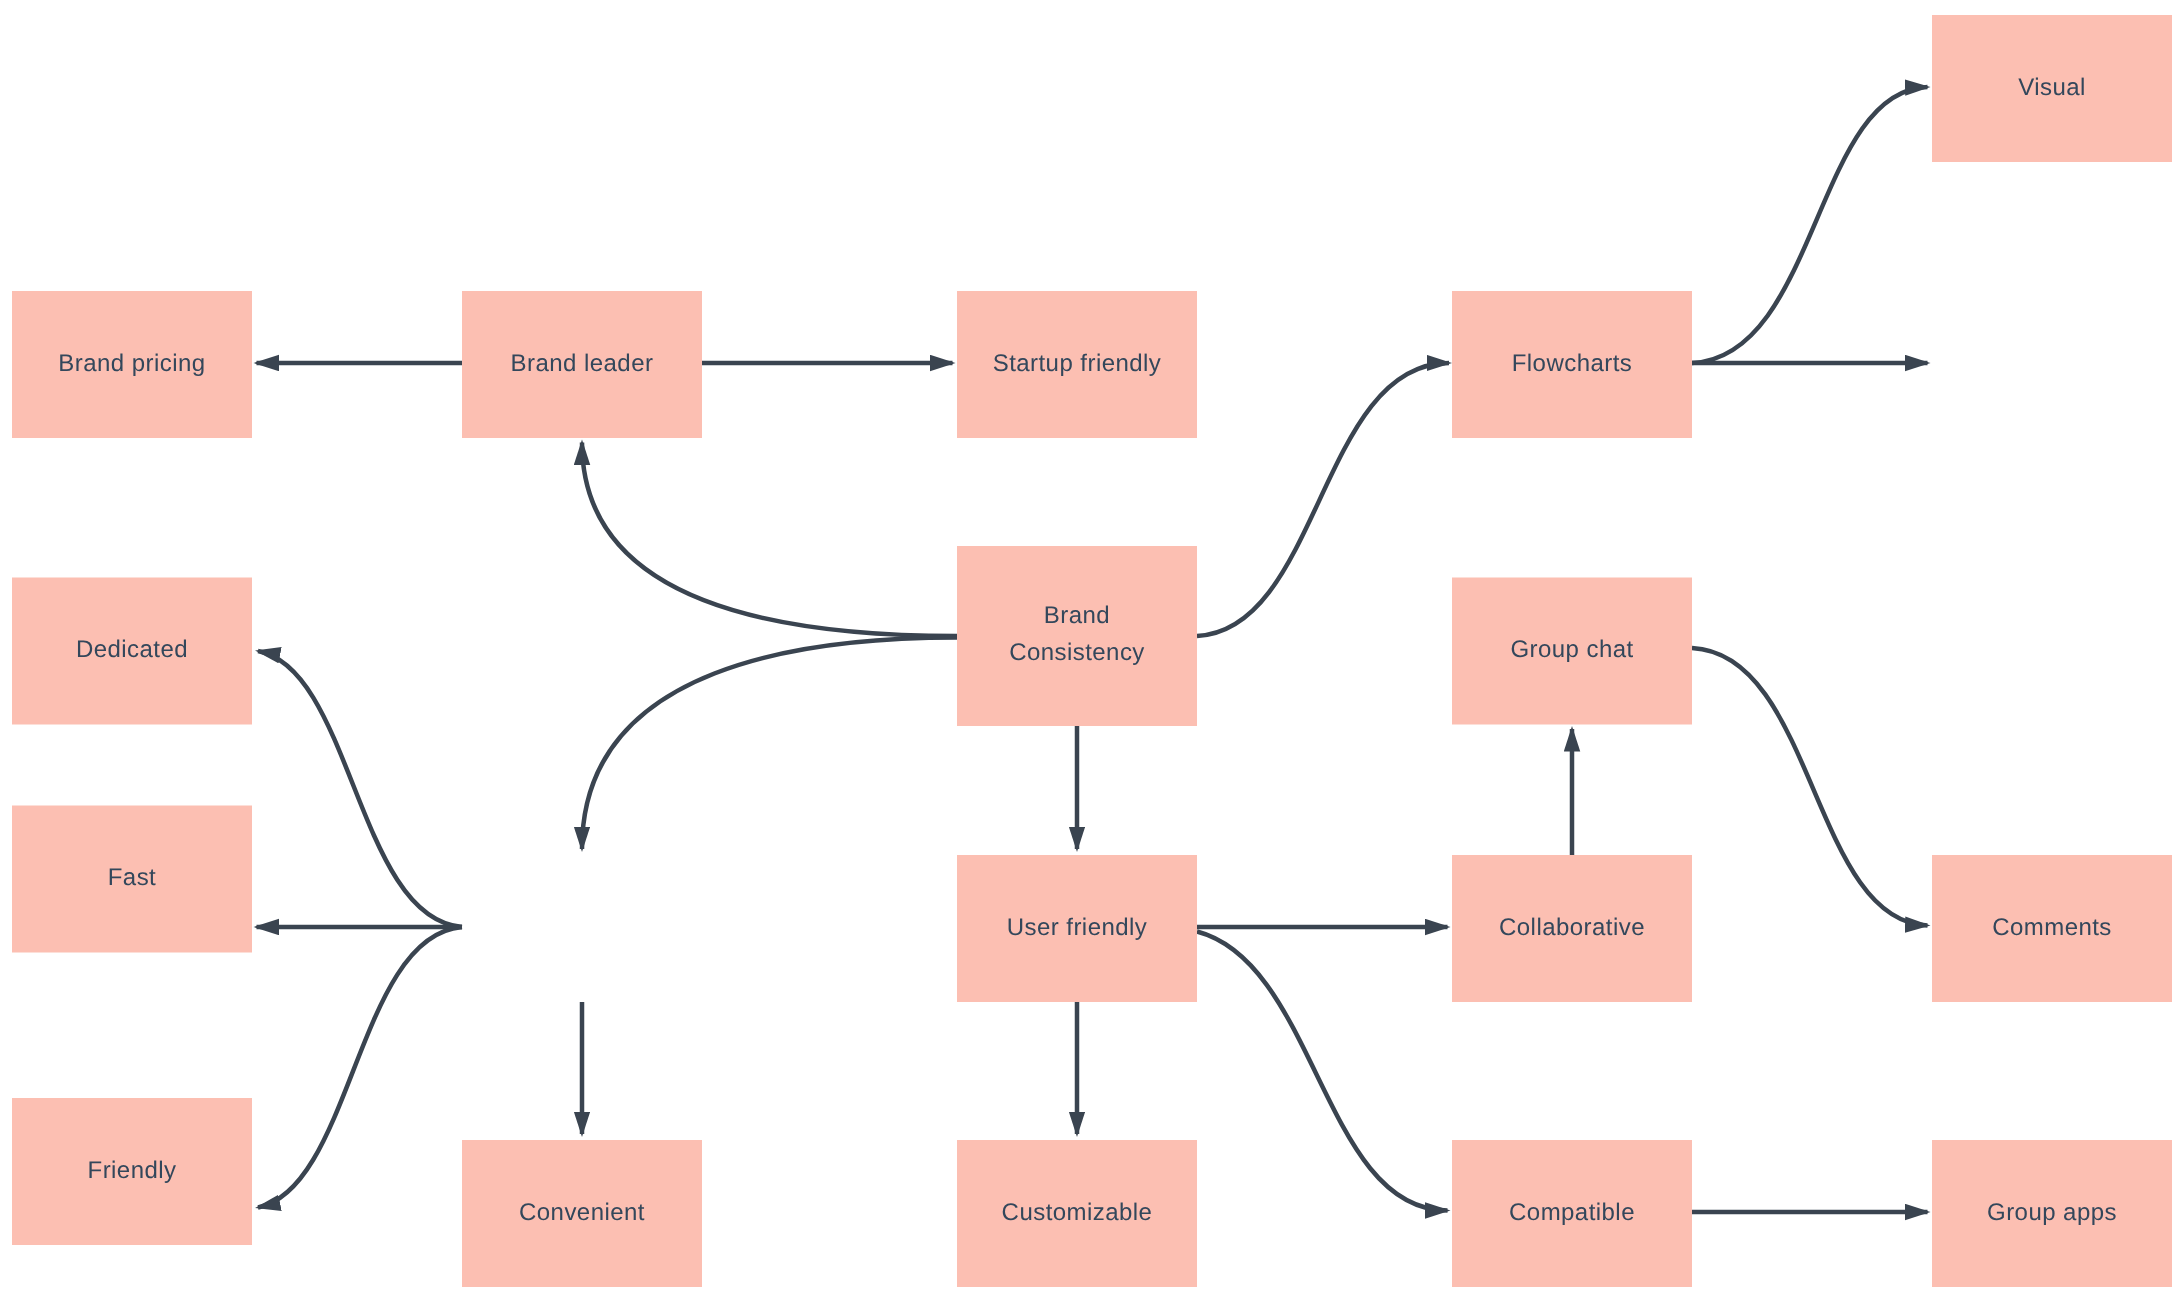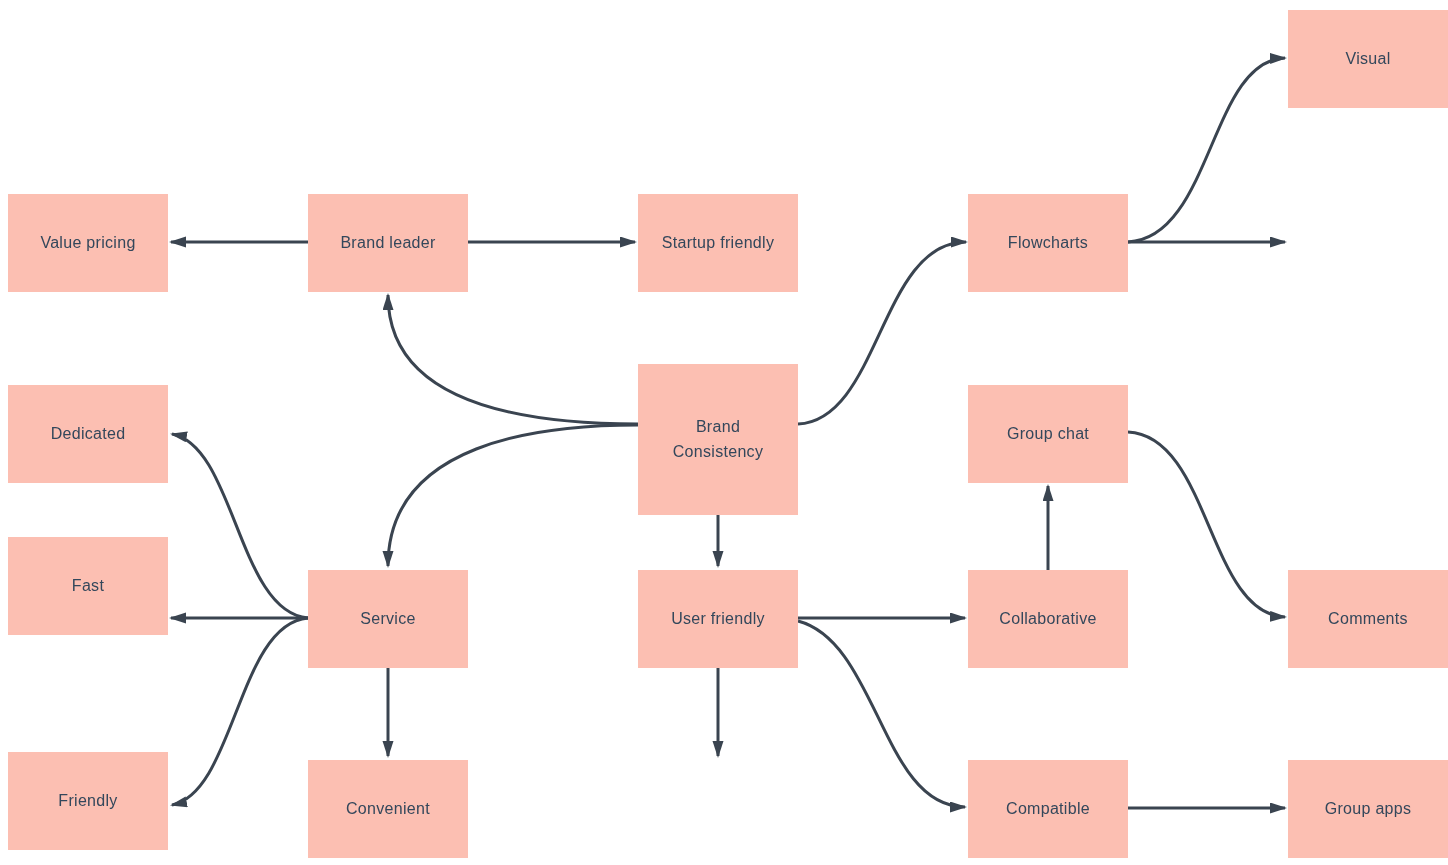--- a/index.html
+++ b/index.html
@@ -26,21 +26,21 @@
     color:var(--text);
     display:flex;align-items:center;justify-content:center;
     text-align:center;
     font-size:16px;
     letter-spacing:.3px;
     line-height:1.55;
     white-space:pre-line;
     box-sizing:border-box;
     padding:0 8px;
   }
-  .node--tall{height:151px;}
+  .node--tall{height:120px;}
 </style>
 </head>
 <body>
 
 <div class="canvas">
 
   <svg class="edges" viewBox="0 0 1448 865" xmlns="http://www.w3.org/2000/svg">
     <defs>
       <marker id="arrowhead" markerUnits="userSpaceOnUse" markerWidth="18" markerHeight="12" refX="15" refY="5.5" orient="auto">
         <path class="arrowhead-fill" d="M0,0 L17,5.5 L0,11 Z"></path>
@@ -65,21 +65,21 @@
     <path class="edge" d="M 1048 570 L 1048 486" marker-end="url(#arrowhead)"></path>
     <path class="edge" d="M 1128 432 C 1210 436, 1208 614, 1285 617" marker-end="url(#arrowhead)"></path>
     <path class="edge" d="M 1128 808 L 1285 808" marker-end="url(#arrowhead)"></path>
   </svg>
 
   <div class="node" style="left:1288px;top:10px">
     <span>Visual</span>
   </div>
 
   <div class="node" style="left:8px;top:194px">
-    <span>Value pricing</span>
+    <span>Brand pricing</span>
   </div>
   <div class="node" style="left:308px;top:194px">
     <span>Brand leader</span>
   </div>
   <div class="node" style="left:638px;top:194px">
     <span>Startup friendly</span>
   </div>
   <div class="node" style="left:968px;top:194px">
     <span>Flowcharts</span>
   </div>
@@ -91,38 +91,38 @@
     <span>Brand
 Consistency</span>
   </div>
   <div class="node" style="left:968px;top:385px">
     <span>Group chat</span>
   </div>
 
   <div class="node" style="left:8px;top:537px">
     <span>Fast</span>
   </div>
-  <div class="node" style="left:308px;top:570px">
-    <span>Service</span>
-  </div>
   <div class="node" style="left:638px;top:570px">
     <span>User friendly</span>
   </div>
   <div class="node" style="left:968px;top:570px">
     <span>Collaborative</span>
   </div>
   <div class="node" style="left:1288px;top:570px">
     <span>Comments</span>
   </div>
 
-  <div class="node" style="left:8px;top:752px">
+  <div class="node" style="left:8px;top:732px">
     <span>Friendly</span>
   </div>
   <div class="node" style="left:308px;top:760px">
     <span>Convenient</span>
+  </div>
+  <div class="node" style="left:638px;top:760px">
+    <span>Customizable</span>
   </div>
   <div class="node" style="left:968px;top:760px">
     <span>Compatible</span>
   </div>
   <div class="node" style="left:1288px;top:760px">
     <span>Group apps</span>
   </div>
 
 </div>
 

